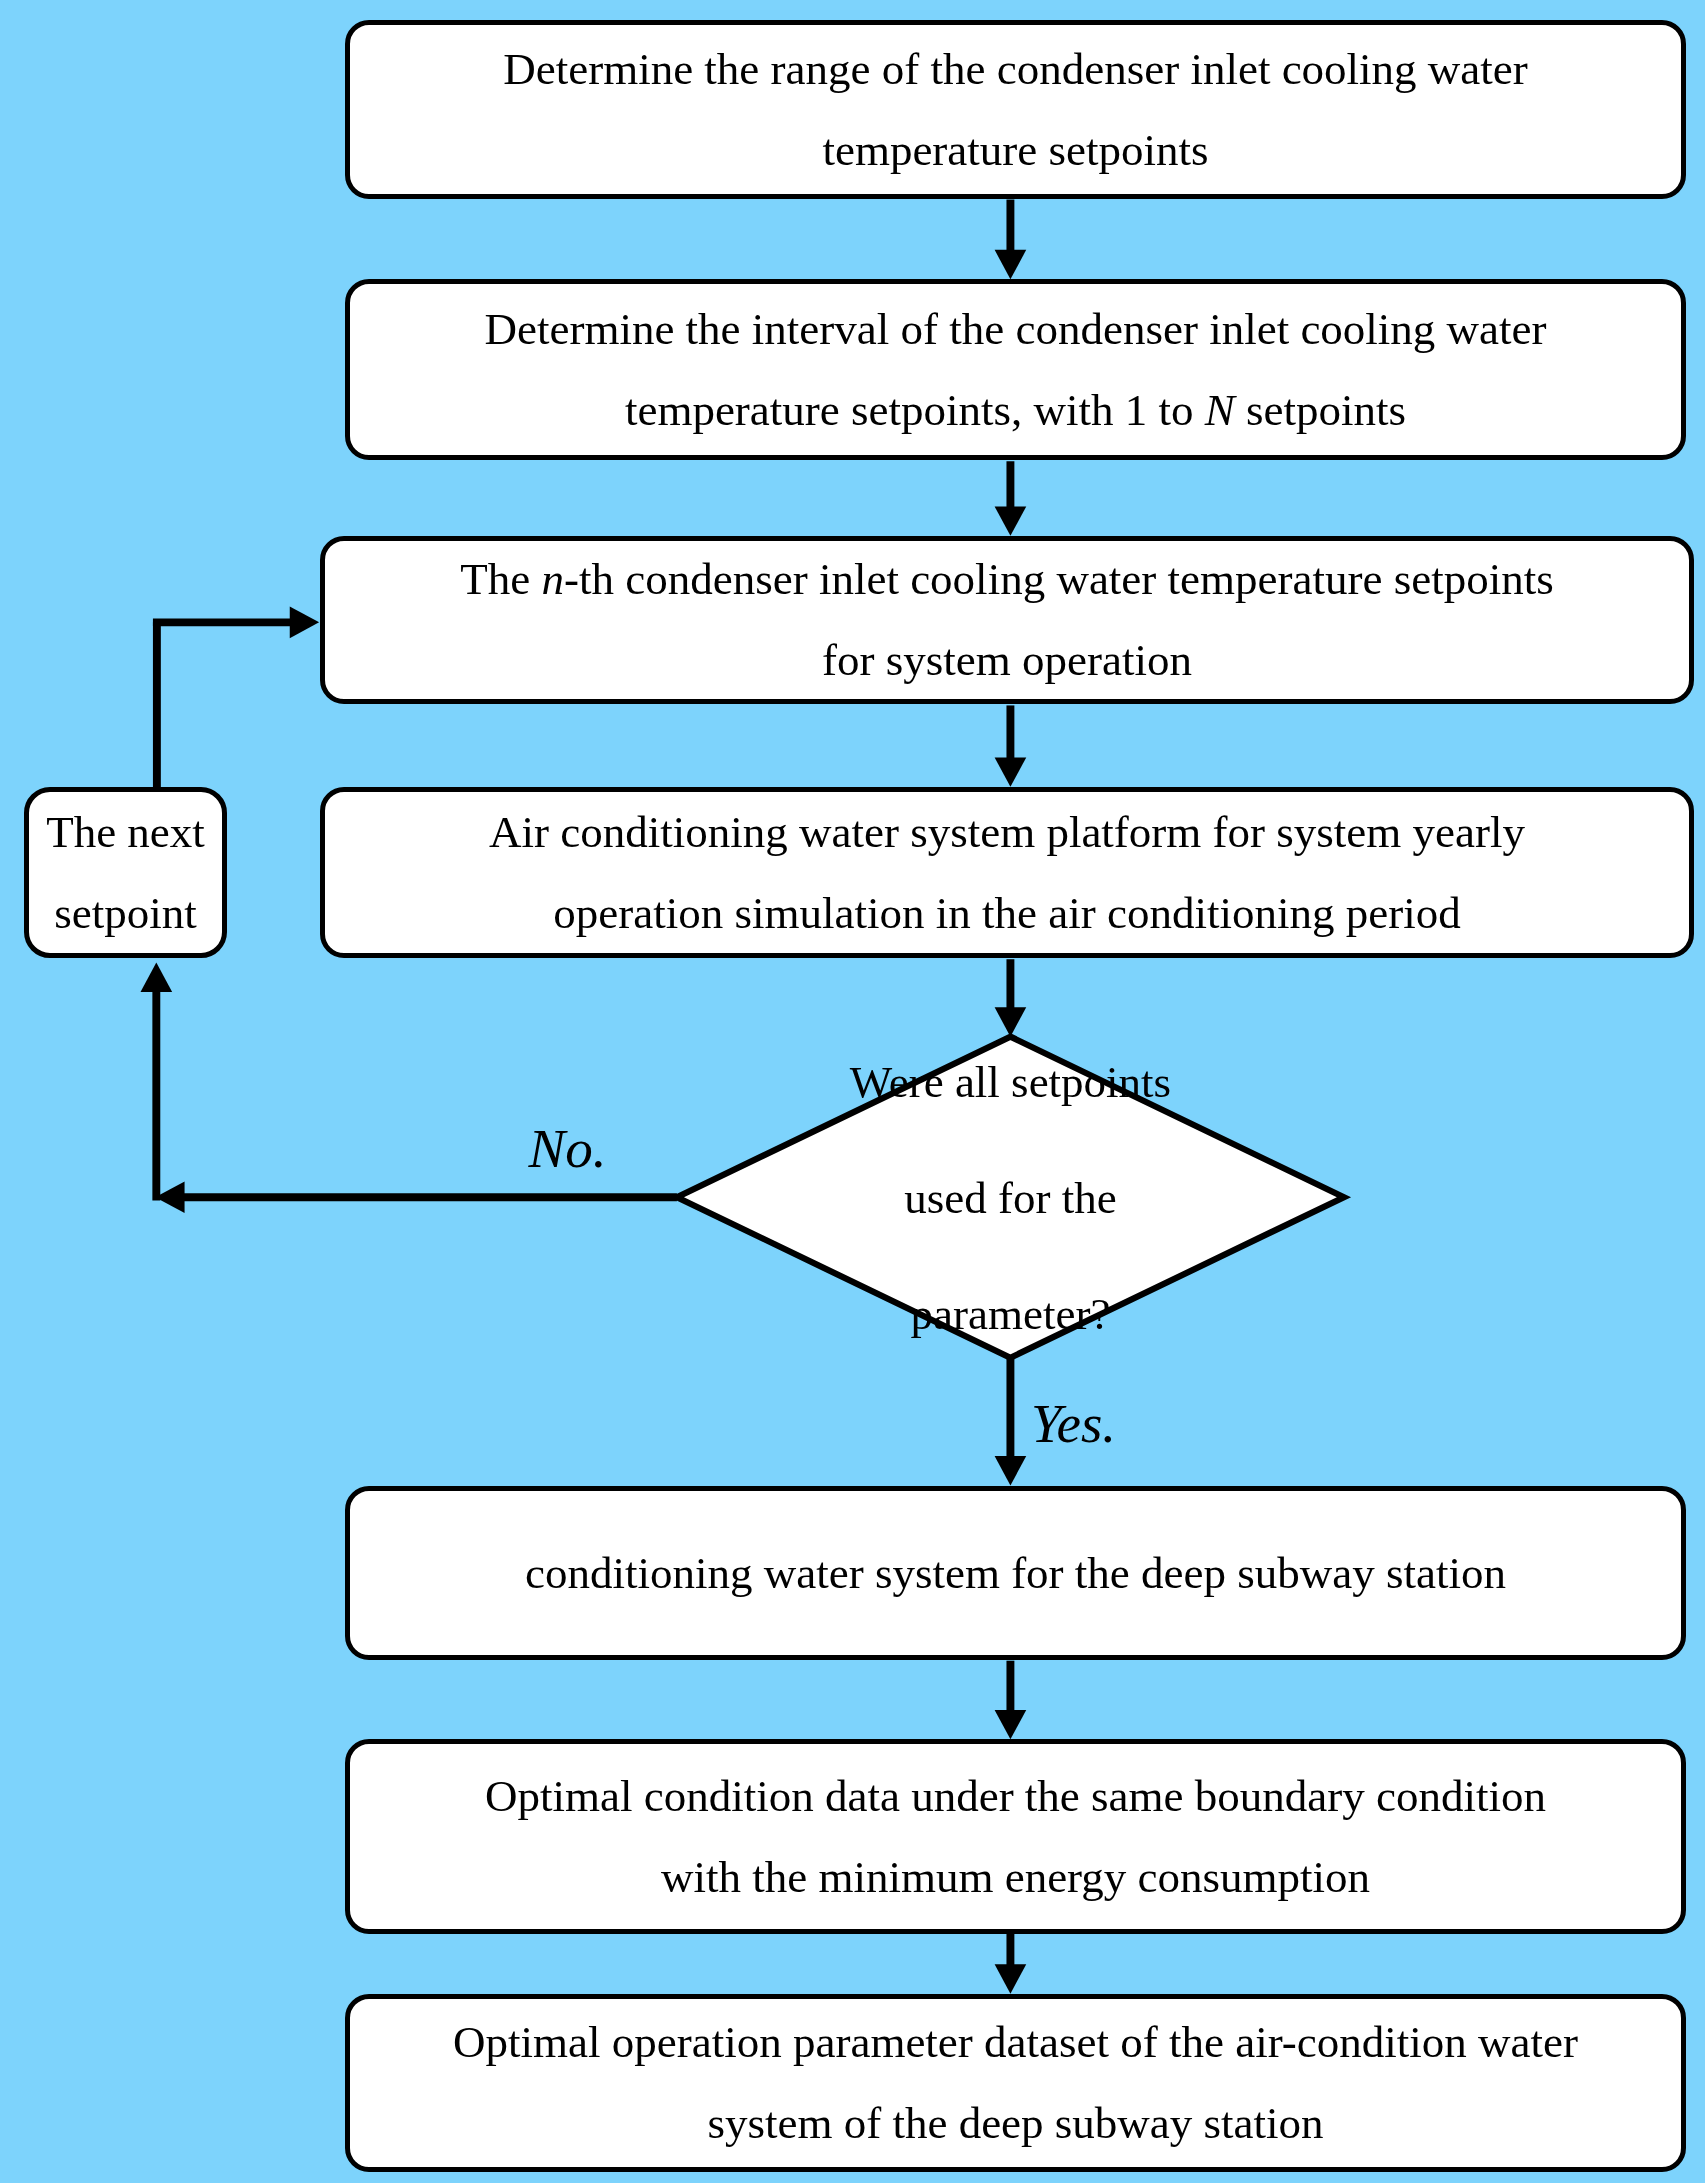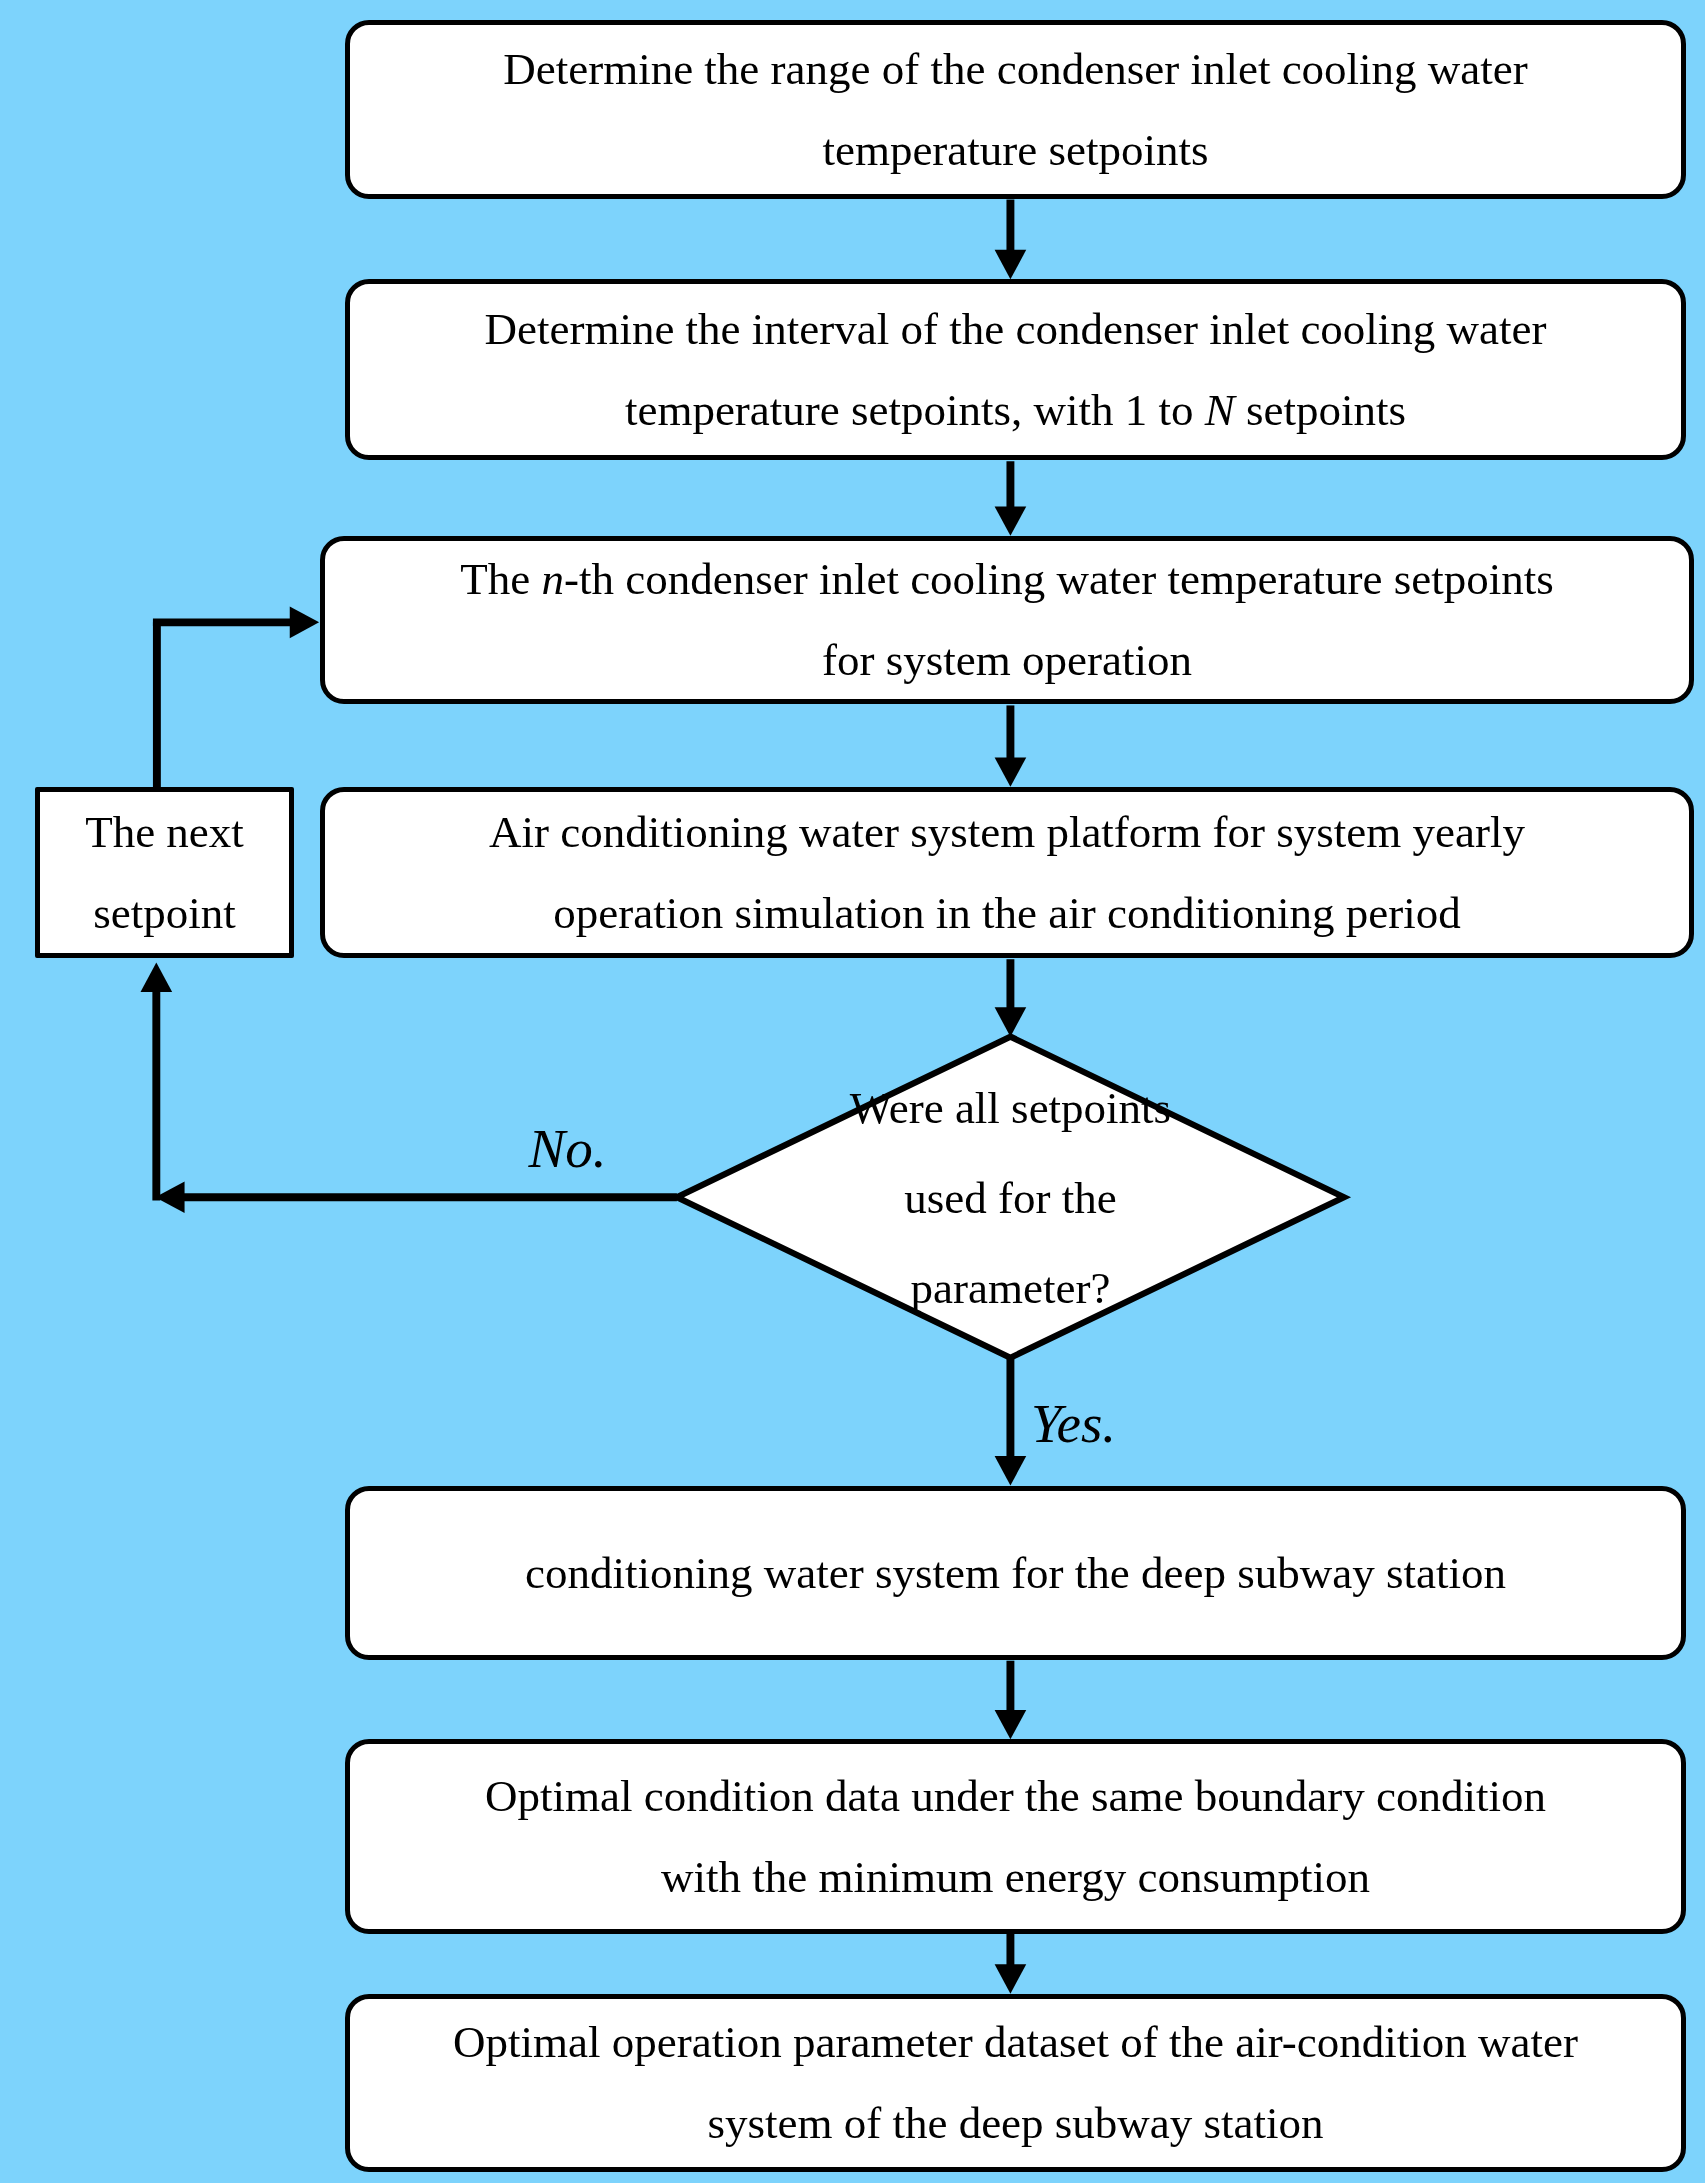--- a/index.html
+++ b/index.html
@@ -25,21 +25,21 @@
     justify-content:center;align-items:center;
     text-align:center;
     font-size:45px;line-height:1.8;
   }
   .box .ln{white-space:nowrap;}
   .diamond-text{
     position:absolute;
     display:flex;flex-direction:column;
     justify-content:center;align-items:center;
     text-align:center;
-    font-size:45px;line-height:2.0;
+    font-size:45px;line-height:2.0;gap:26px;
   }
   .diamond-text .ln{white-space:nowrap;}
   .flow-label{
     position:absolute;
     font-size:55px;
     font-style:italic;
     text-align:center;
     white-space:nowrap;
   }
   .it{font-style:italic;}
@@ -118,21 +118,21 @@
   <div class="box" style="left:320px;top:536px;width:1374px;height:168px">
     <div class="ln"><span>The </span><span class="it">n</span><span>-th condenser inlet cooling water temperature setpoints</span></div>
     <div class="ln">for system operation</div>
   </div>
 
   <div class="box" style="left:320px;top:787px;width:1374px;height:171px">
     <div class="ln">Air conditioning water system platform for system yearly</div>
     <div class="ln">operation simulation in the air conditioning period</div>
   </div>
 
-  <div class="box" style="left:35px;top:787px;width:259px;height:171px;border-radius:2px">
+  <div class="box" style="left:24px;top:787px;width:203px;height:171px;border-radius:26px">
     <div class="ln">The next</div>
     <div class="ln">setpoint</div>
   </div>
 
   <div class="diamond-text" style="left:728px;top:1054px;width:565px;height:288px">
     <div class="ln">Were all setpoints</div>
     <div class="ln">used for the</div>
     <div class="ln">parameter?</div>
   </div>
 

